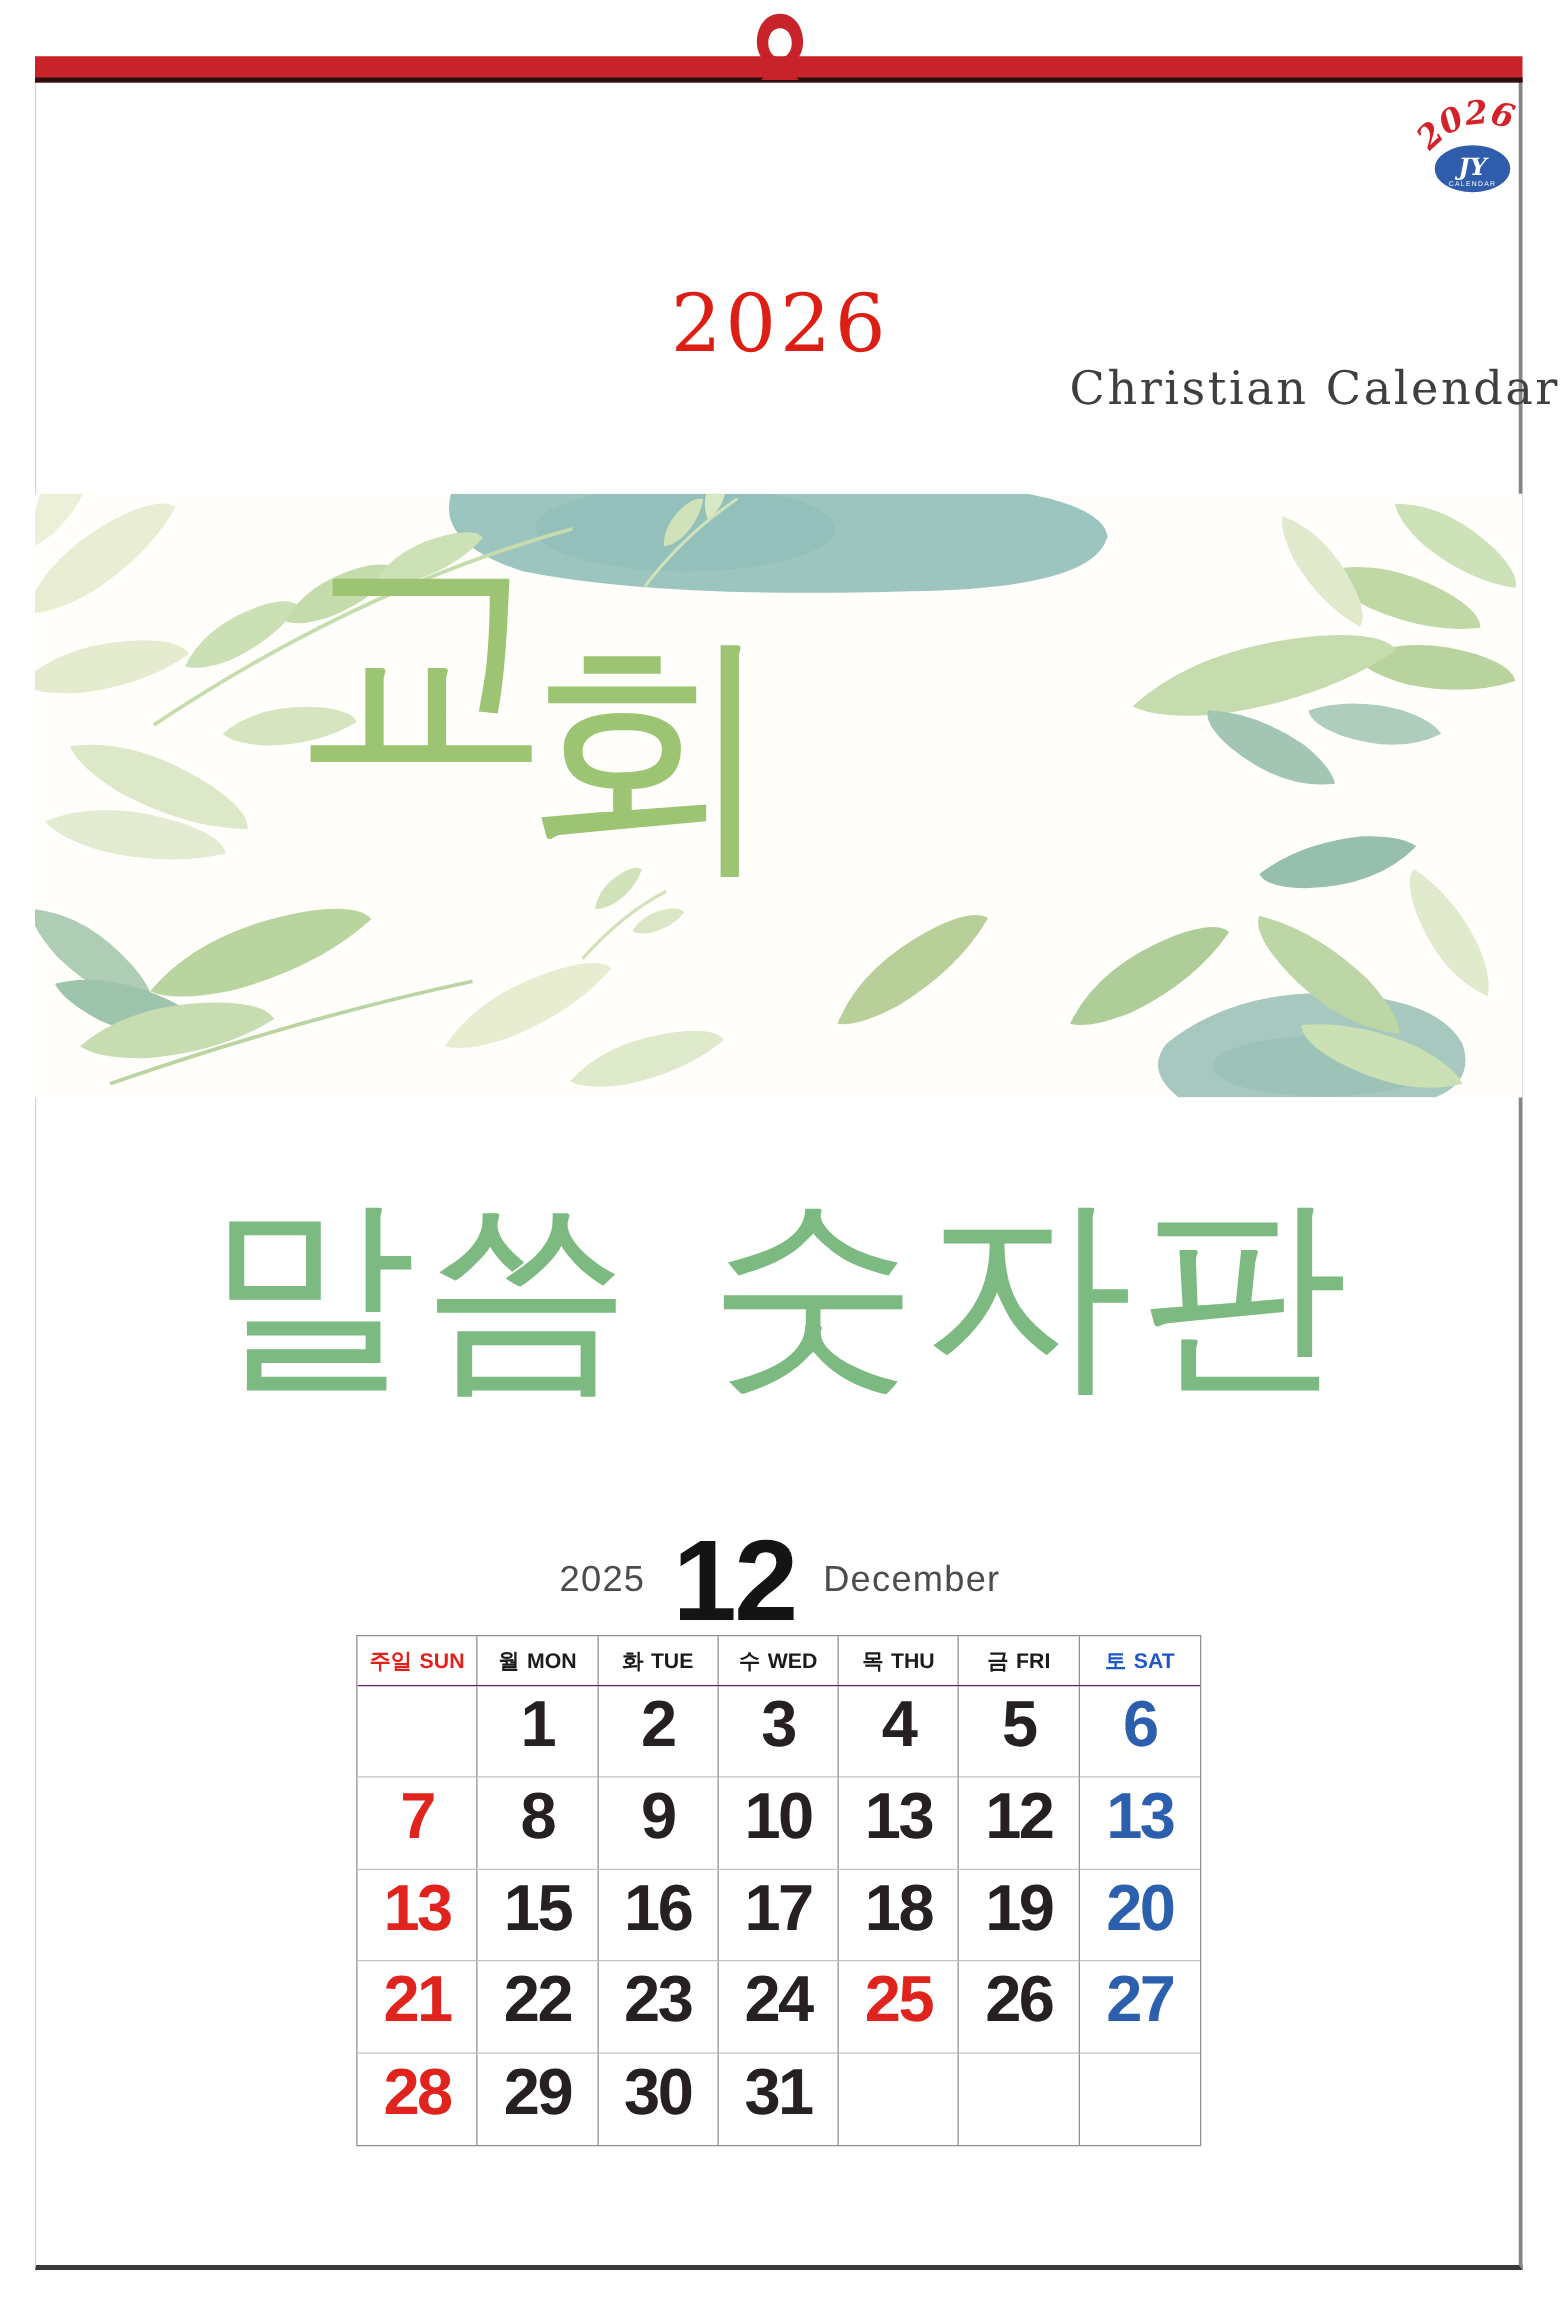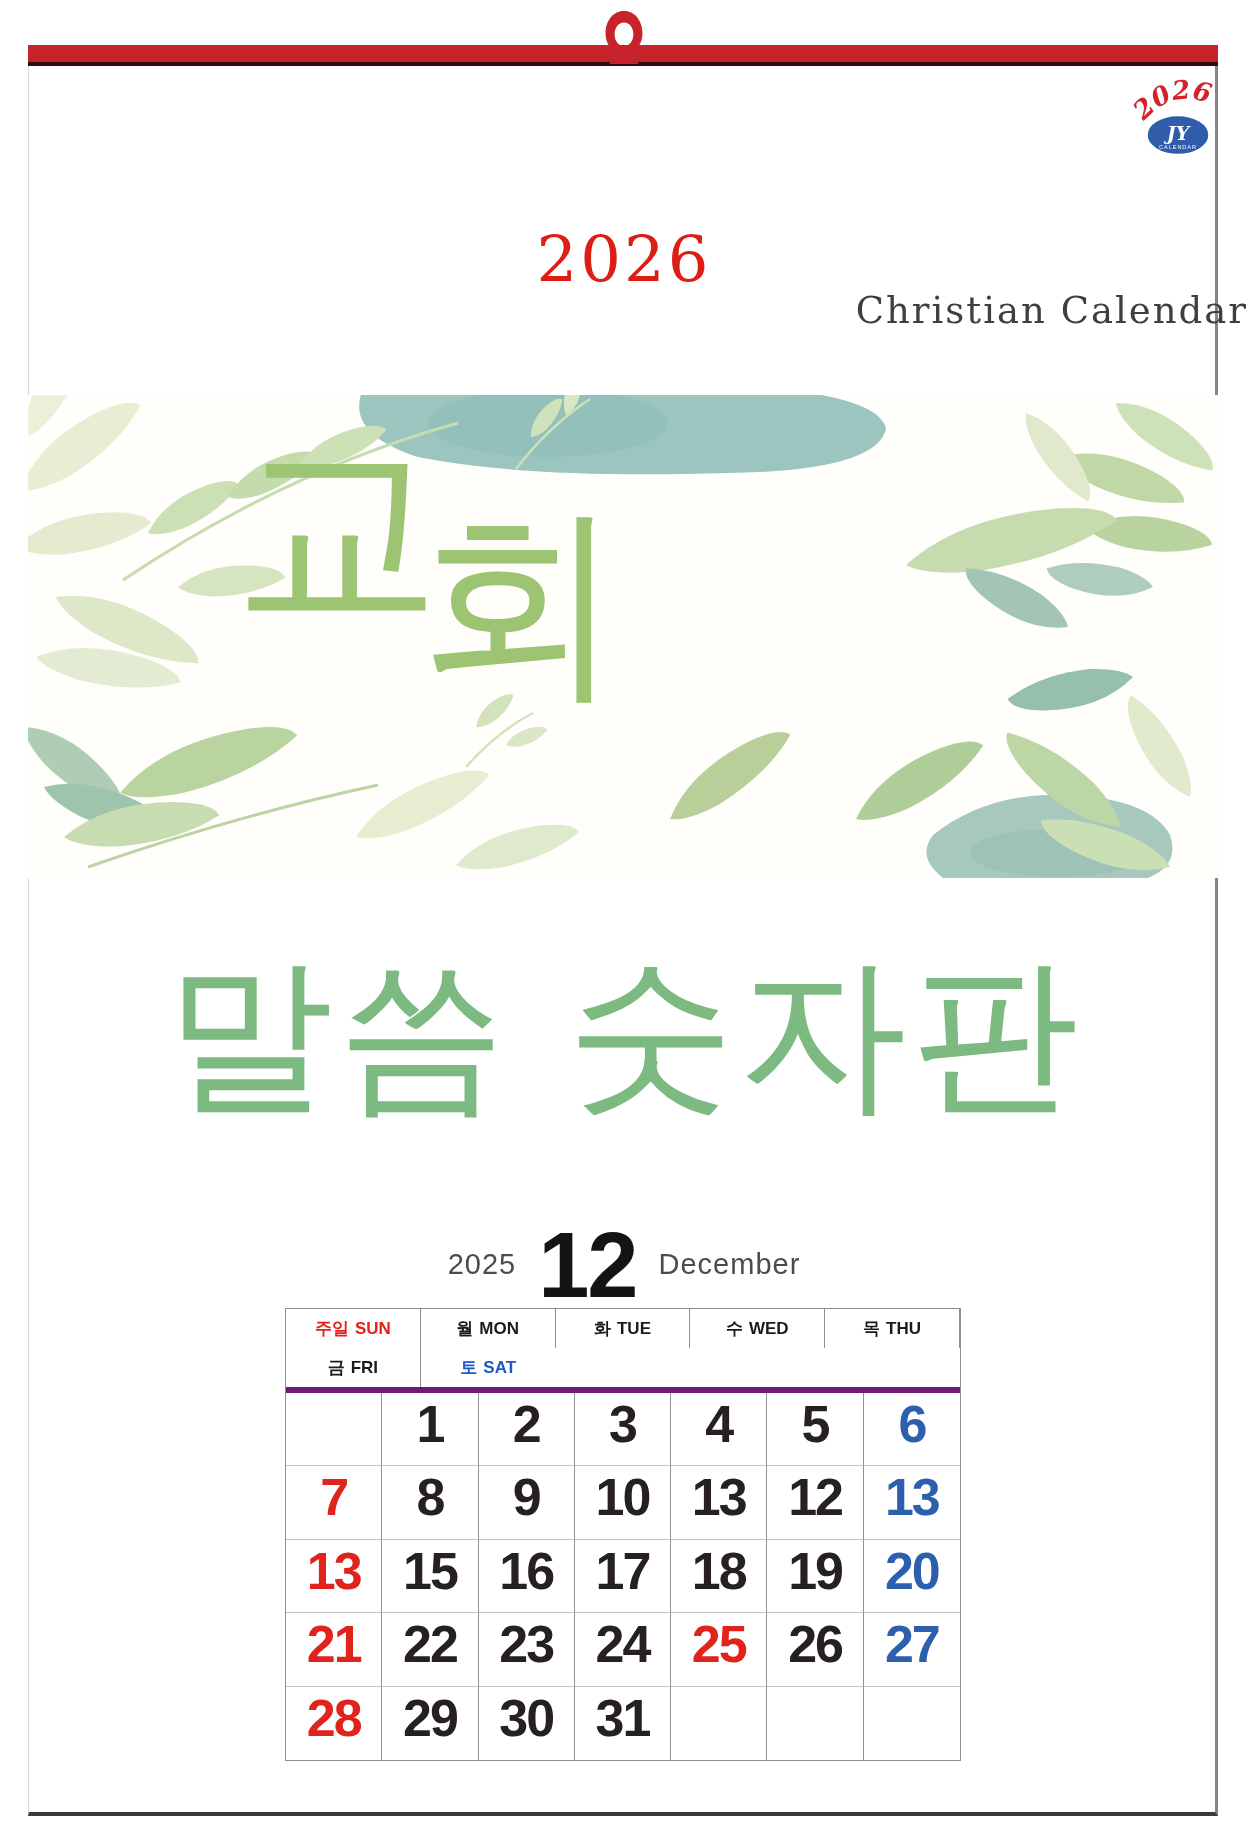--- a/index.html
+++ b/index.html
@@ -58,21 +58,21 @@
   .month-row{
     position:absolute;left:0;right:0;top:1226px;height:80px;
     display:flex;align-items:center;justify-content:center;gap:22px;
   }
   .month-side{font-size:29px;color:#4c4c4c;padding-bottom:3px;letter-spacing:1px;}
   .month-num{font-size:92px;font-weight:bold;color:#141414;line-height:.82;letter-spacing:-2px;}
   .grid{
     position:absolute;left:285px;top:1308px;width:676px;box-sizing:border-box;
     border:1px solid #8f8f8f;background:#fff;
   }
-  .grid-head{display:grid;grid-template-columns:repeat(5,1fr);border-bottom:6px solid #701a75;}
+  .grid-head{display:grid;grid-template-columns:repeat(7,1fr);border-bottom:1px solid #701a75;}
   .h-cell{
     height:39px;display:flex;align-items:center;justify-content:center;gap:6px;
     font-size:17px;font-weight:bold;color:#1b1b1b;
     border-right:1px solid #8f8f8f;box-sizing:border-box;white-space:nowrap;
   }
   .h-cell:nth-child(7n){border-right:none;}
   .grid-body{display:grid;grid-template-columns:repeat(7,1fr);}
   .d-cell{
     height:73.4px;box-sizing:border-box;text-align:center;padding-top:1px;
     font-size:52px;font-weight:bold;letter-spacing:-2px;color:#262020;

